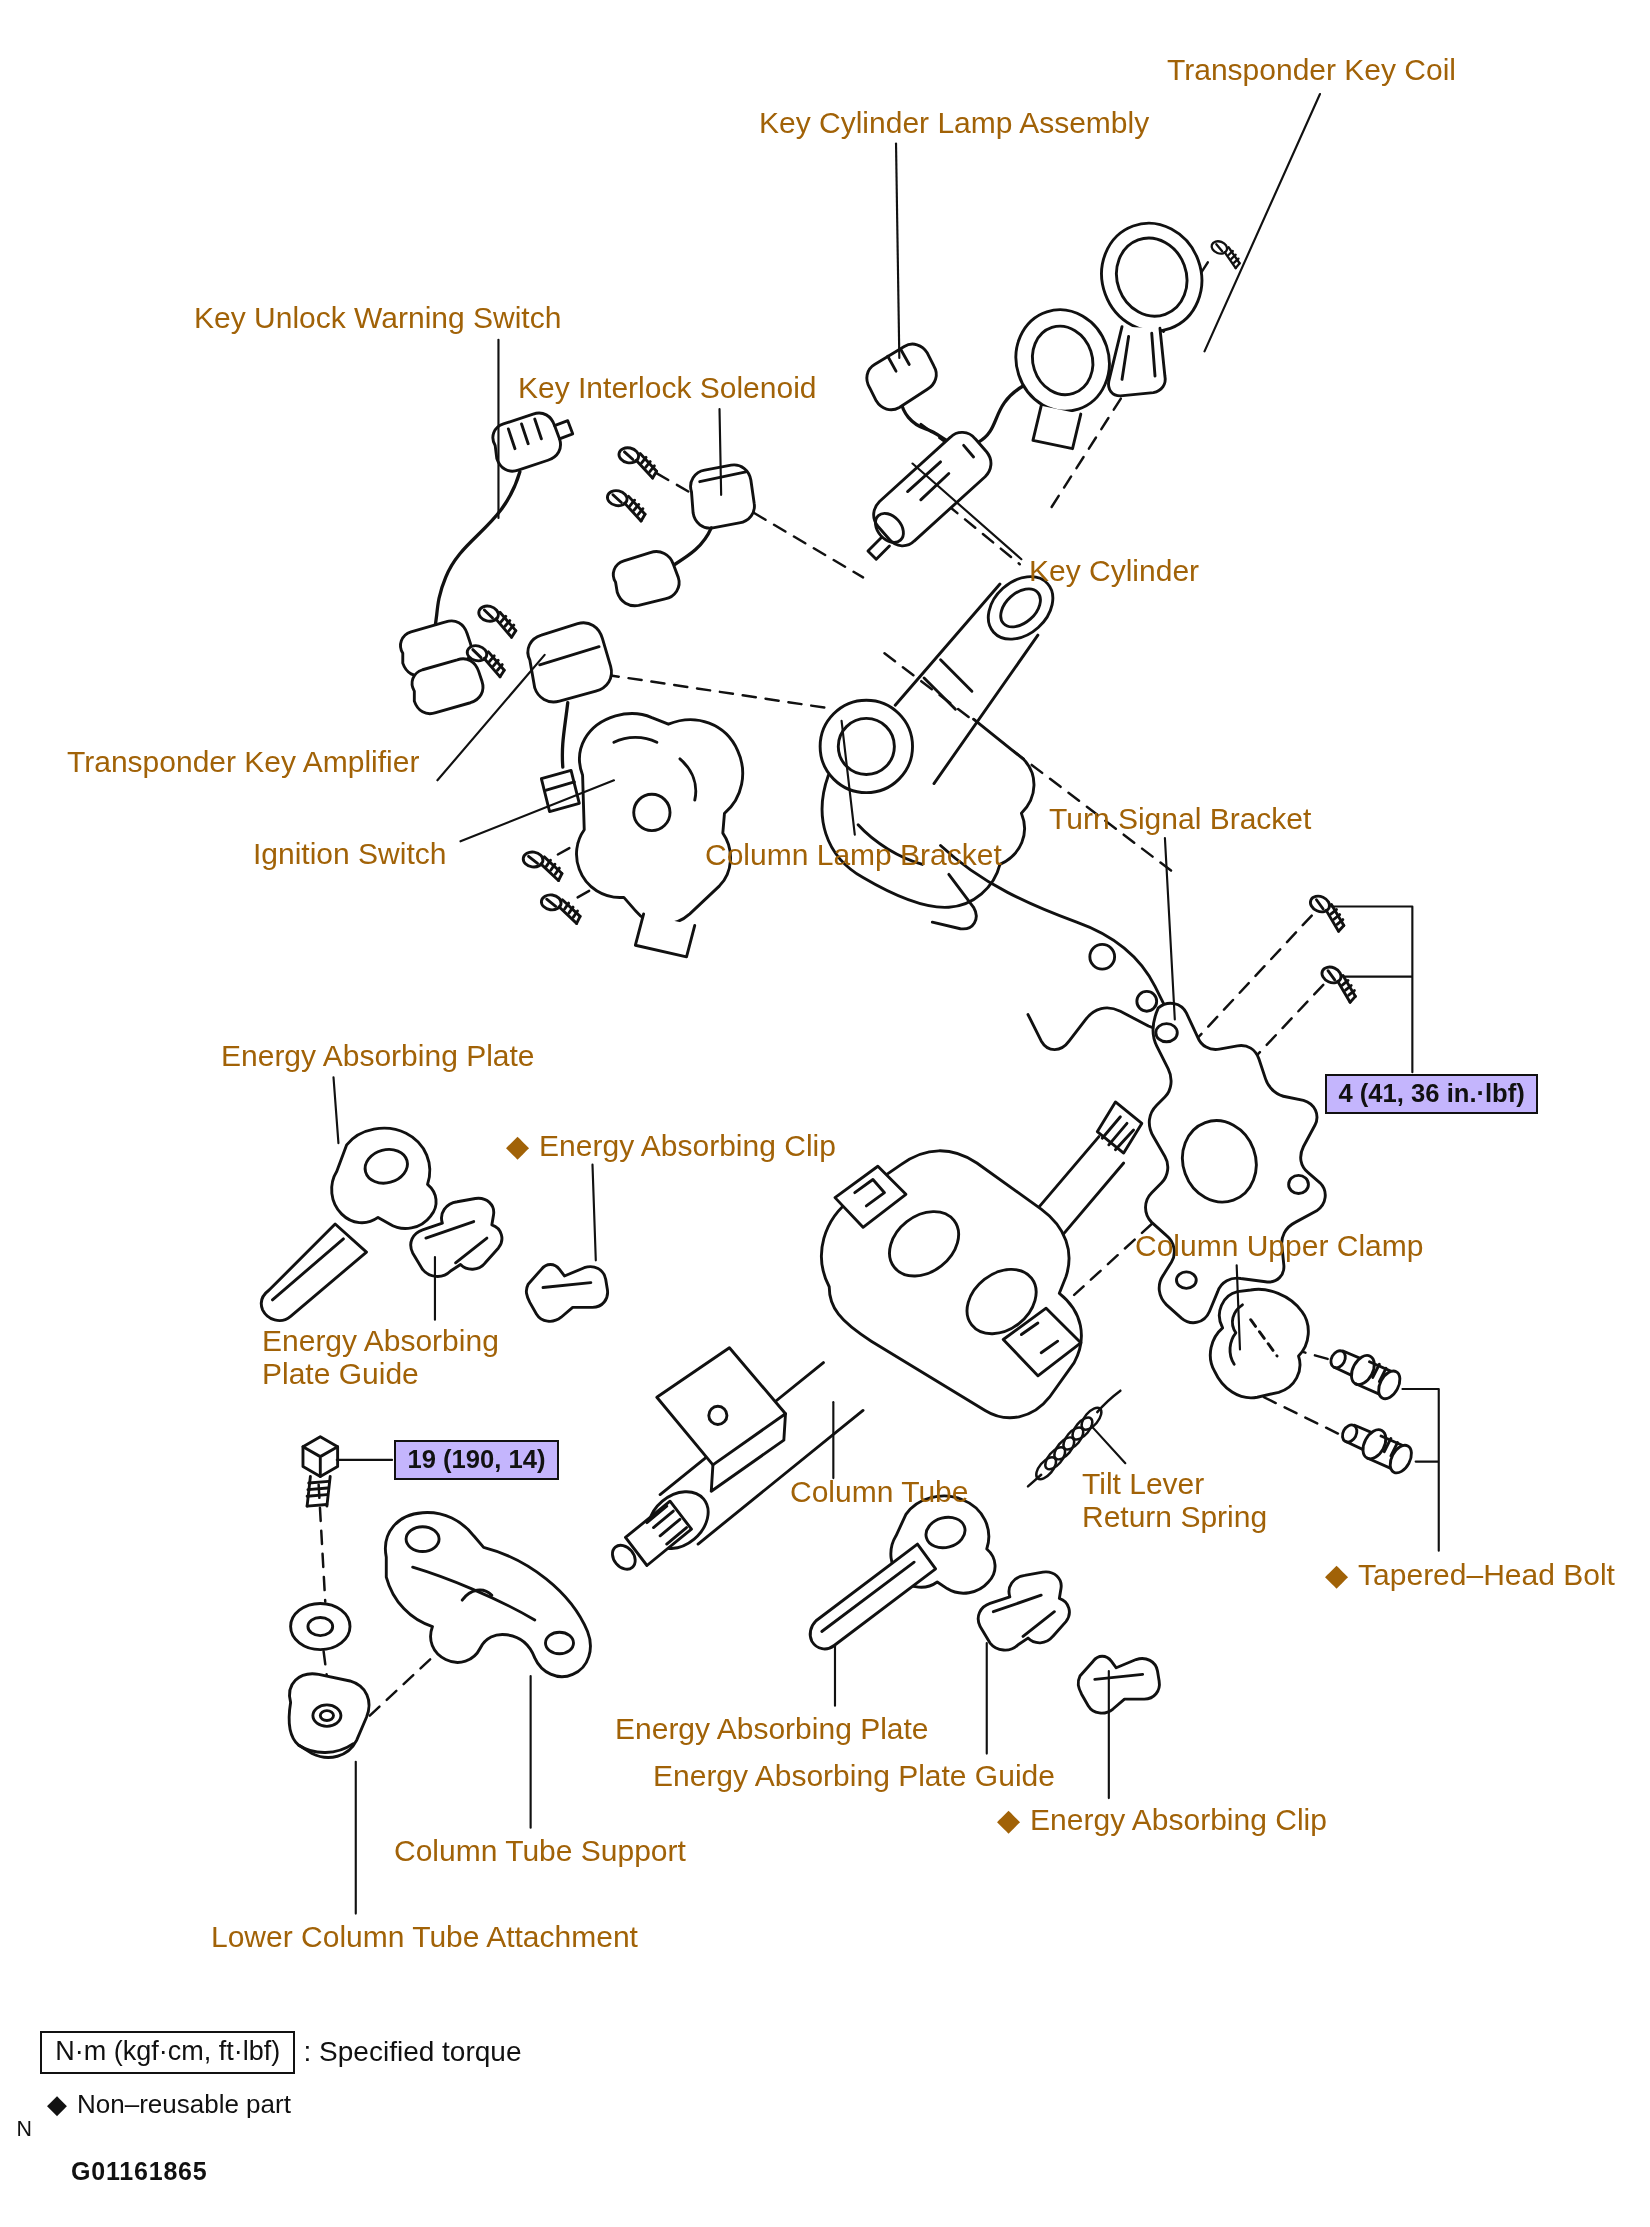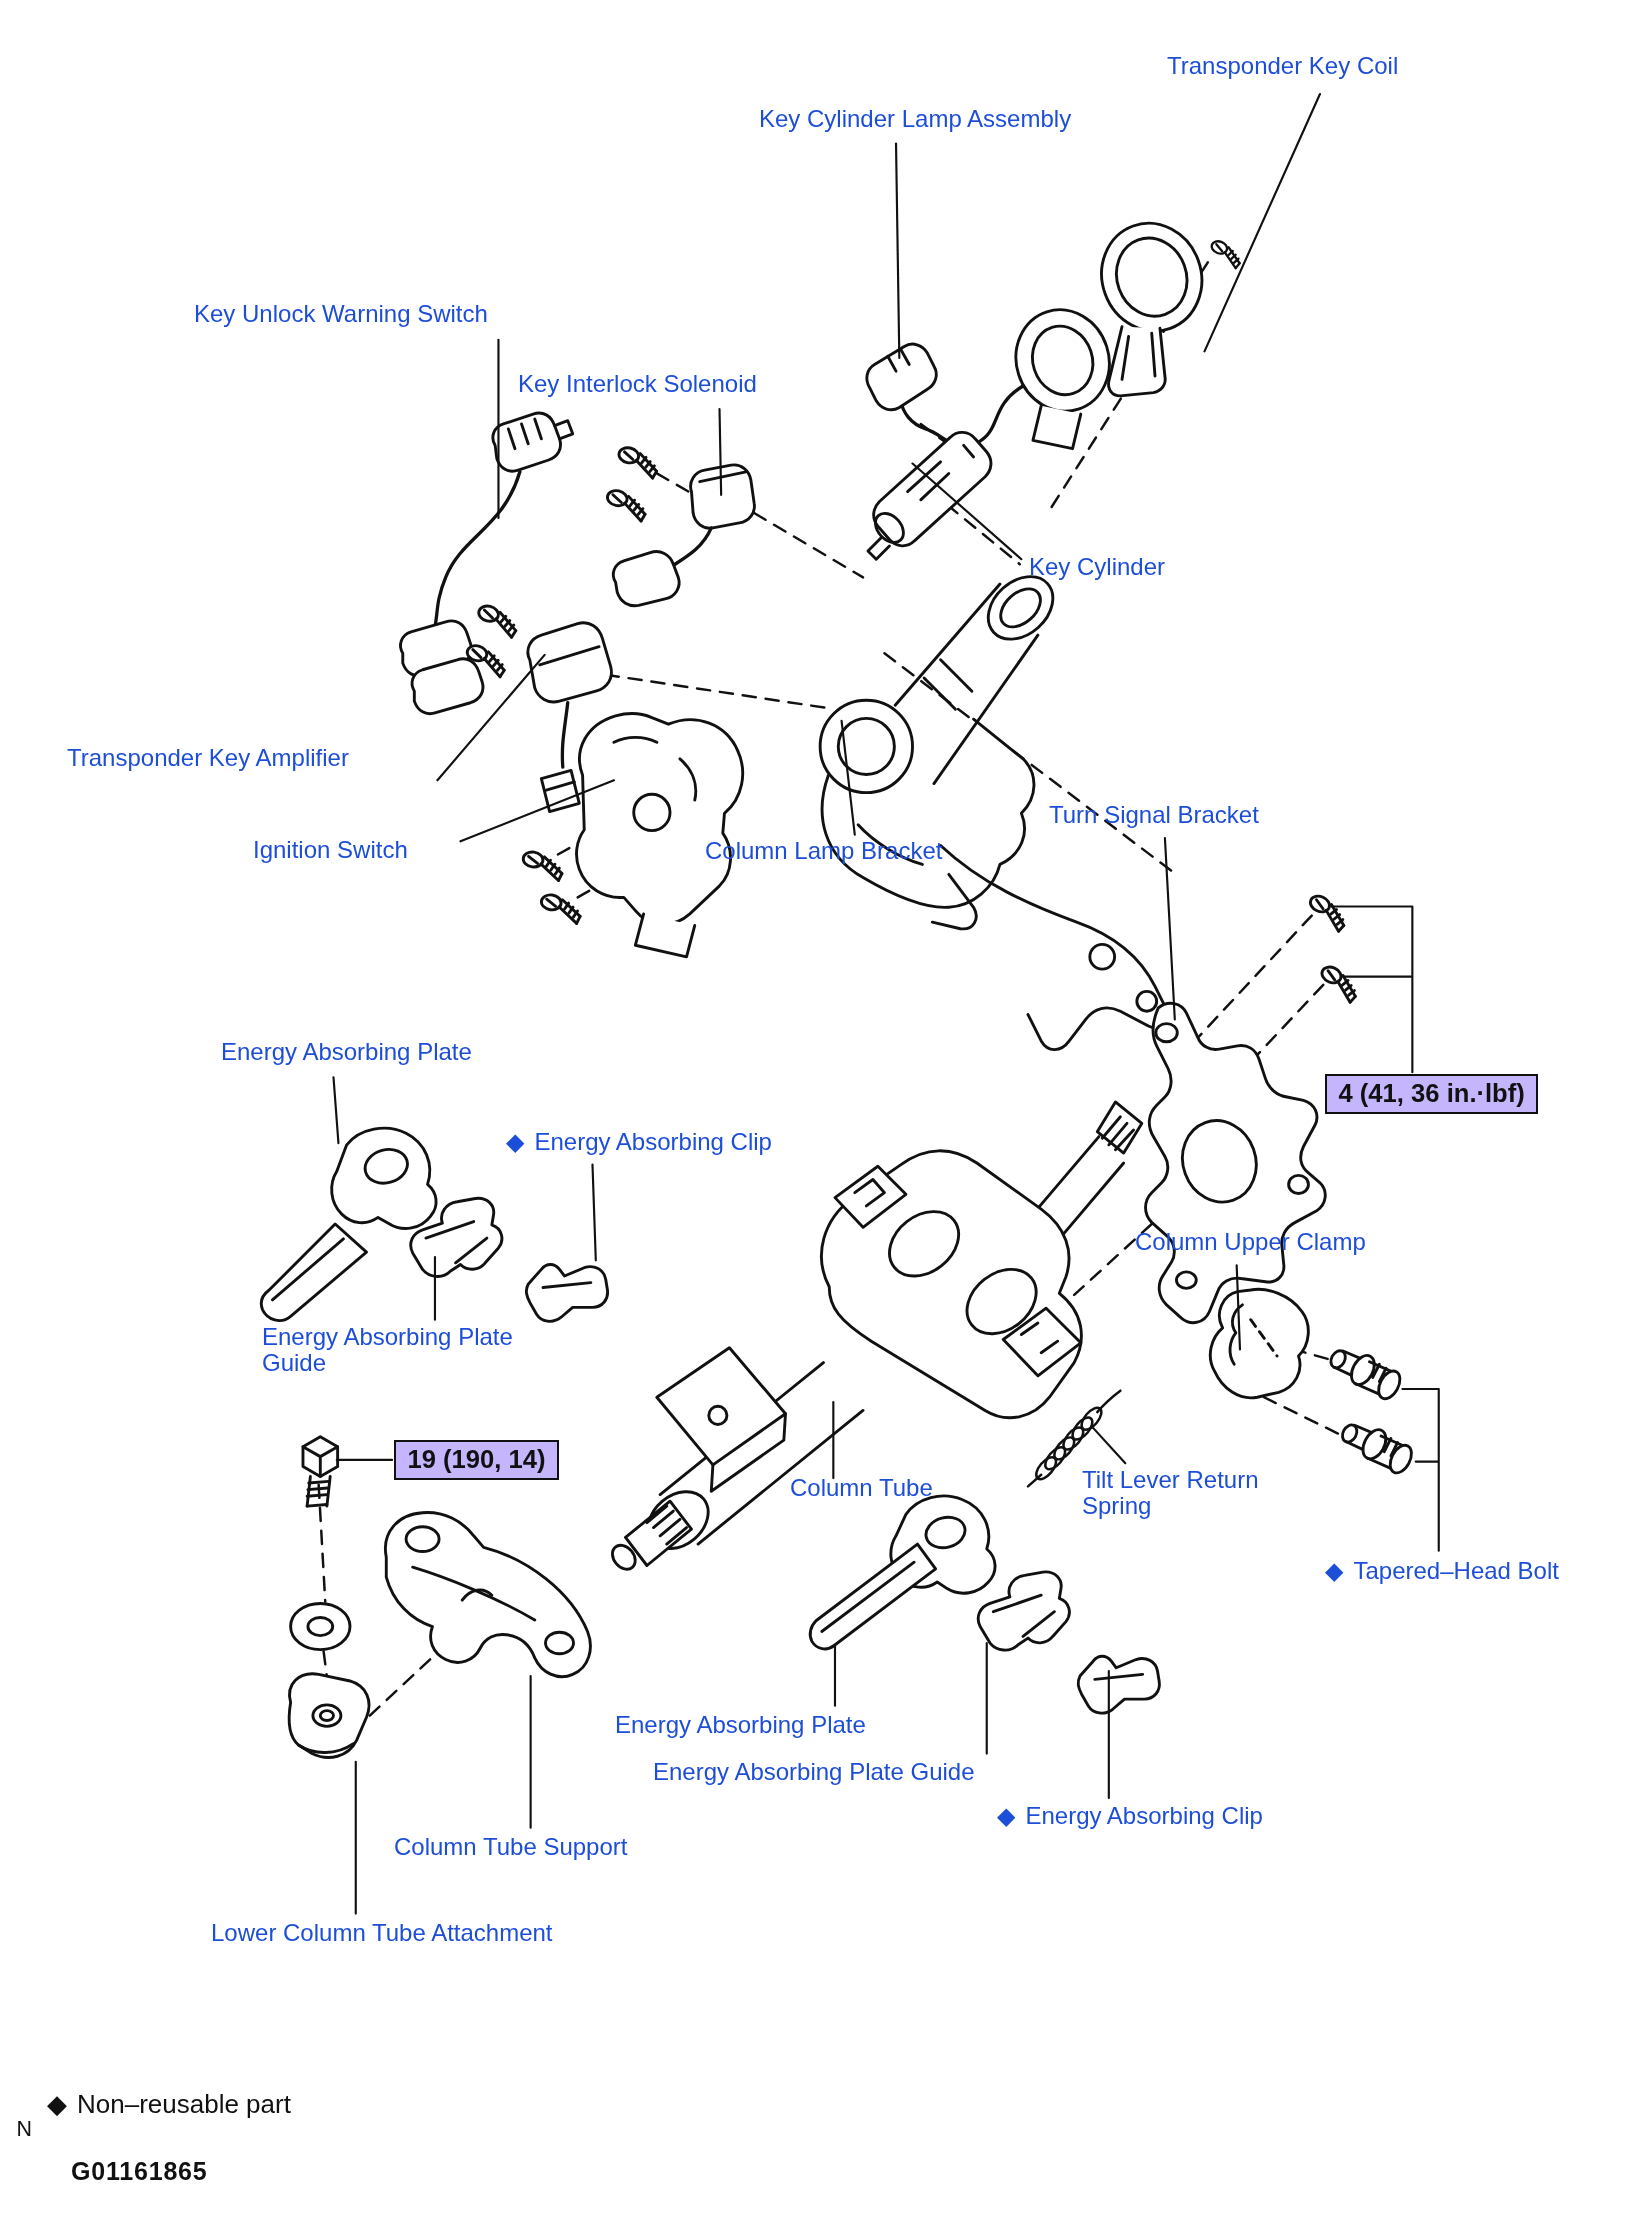--- a/index.html
+++ b/index.html
@@ -1,19 +1,19 @@
 <!DOCTYPE html>
 <html style="font-size:13.2px"><head>
 <meta charset="utf-8">
 <style>
   html,body{margin:0;padding:0;background:#fff;}
   .canvas{position:relative;width:1651px;height:2227px;background:#ffffff;overflow:hidden;
           font-family:"Liberation Sans",sans-serif;color:#111;}
   svg{position:absolute;left:0;top:0;}
-  .lbl{position:absolute;font-size:24px;line-height:1.1;white-space:nowrap;color:#1d4ed8;}
+  .lbl{position:absolute;font-size:30px;line-height:1.1;white-space:nowrap;color:#a16207;}
   .lbl.wrap{white-space:normal;}
   .dia{display:inline-block;margin-right:10px;}
   .torque-box{position:absolute;border:2.5px solid #111;background:#c4b5fd;padding:2.5px 11.5px 4.1px 11.5px;
               font-size:25.6px;font-weight:bold;white-space:nowrap;}
   .legend-row{position:absolute;display:flex;align-items:center;}
   .legend-box{border:2.5px solid #111;padding:2.5px 13.2px 5px 13.2px;font-size:27px;white-space:nowrap;}
   .legend-text{font-size:28px;margin-left:8.2px;white-space:nowrap;}
   .legend-nonreuse{position:absolute;font-size:26px;white-space:nowrap;}
   .margin-letter{position:absolute;font-size:21.4px;}
   .figure-id{position:absolute;font-size:25px;font-weight:600;letter-spacing:0.8px;margin-left:42px;}
@@ -292,20 +292,24 @@
 <div class="lbl" style="left:1325px;top:1558px"><span class="dia">◆</span><span>Tapered–Head Bolt</span></div>
 <div class="lbl" style="left:615px;top:1712px">Energy Absorbing Plate</div>
 <div class="lbl" style="left:653px;top:1759px">Energy Absorbing Plate Guide</div>
 <div class="lbl" style="left:997px;top:1803px"><span class="dia">◆</span><span>Energy Absorbing Clip</span></div>
 <div class="lbl" style="left:394px;top:1834px">Column Tube Support</div>
 <div class="lbl" style="left:211px;top:1920px">Lower Column Tube Attachment</div>
 
 <div class="torque-box" style="left:1325px;top:1074px">4 (41, 36 in.·lbf)</div>
 <div class="torque-box" style="left:394px;top:1440px">19 (190, 14)</div>
 
+<div class="legend-row" style="left:40px;top:2031px">
+  <span class="legend-box">N·m (kgf·cm, ft·lbf)</span>
+  <span class="legend-text">: Specified torque</span>
+</div>
 <div class="legend-nonreuse" style="left:47px;top:2089px">
   <span class="dia">◆</span><span>Non–reusable part</span>
 </div>
 <div class="margin-letter" style="left:16.5px;top:2117px">N</div>
 <div class="figure-id" style="left:29px;top:2157px">G01161865</div>
 
 </div>
 
 
 </body></html>

